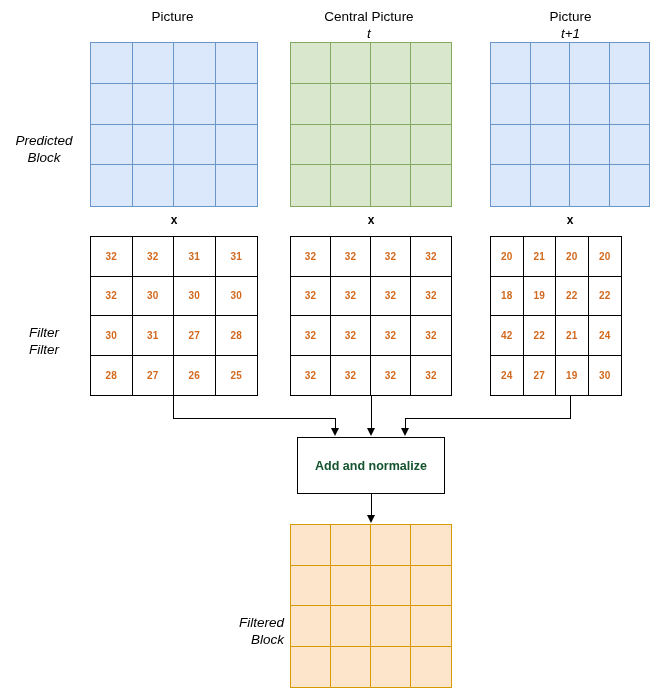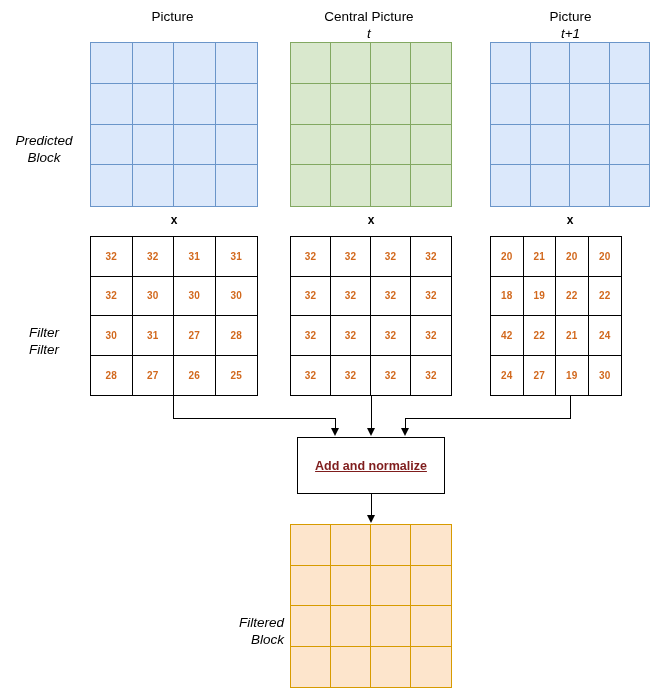--- a/index.html
+++ b/index.html
@@ -113,22 +113,21 @@
   
   .process-box {
     box-sizing: border-box;
     border: 1px solid #000000;
     background: #ffffff;
     display: flex;
     align-items: center;
     justify-content: center;
     font-size: 12.5px;
     font-weight: bold;
-    color: #7f1d1d;
-    text-decoration: underline;
+    color: #14532d;
   }
 
   
   .ln-h { background: #000000; height: 1px; }
   .ln-v { background: #000000; width: 1px; }
   .arrow-down {
     width: 0; height: 0;
     border-left: 4.5px solid transparent;
     border-right: 4.5px solid transparent;
     border-top: 8px solid #000000;

